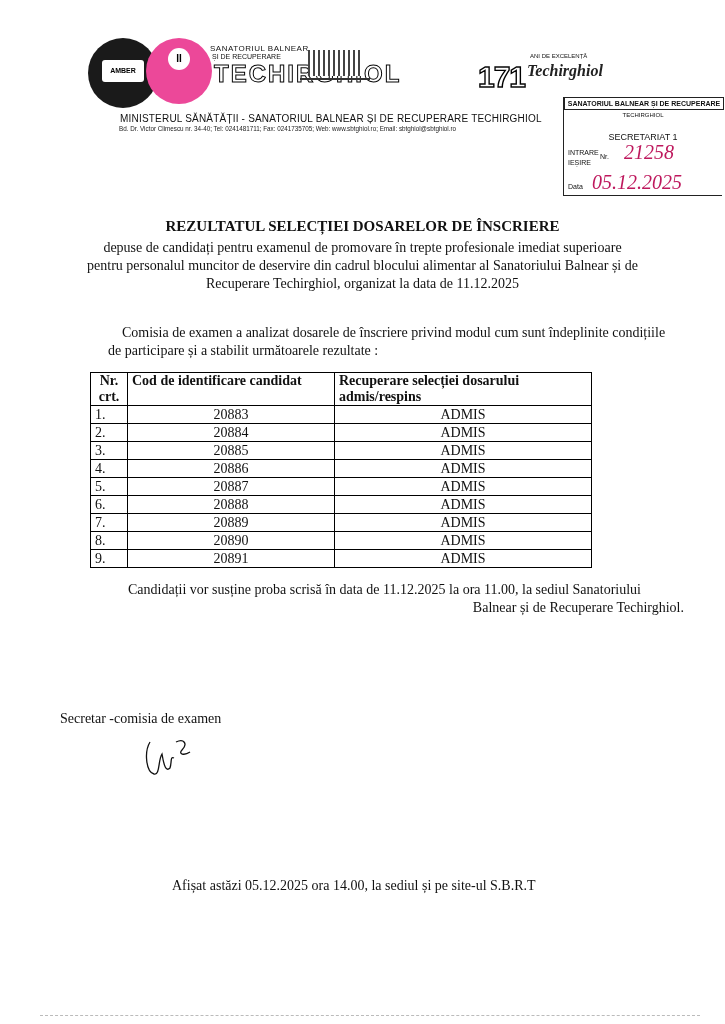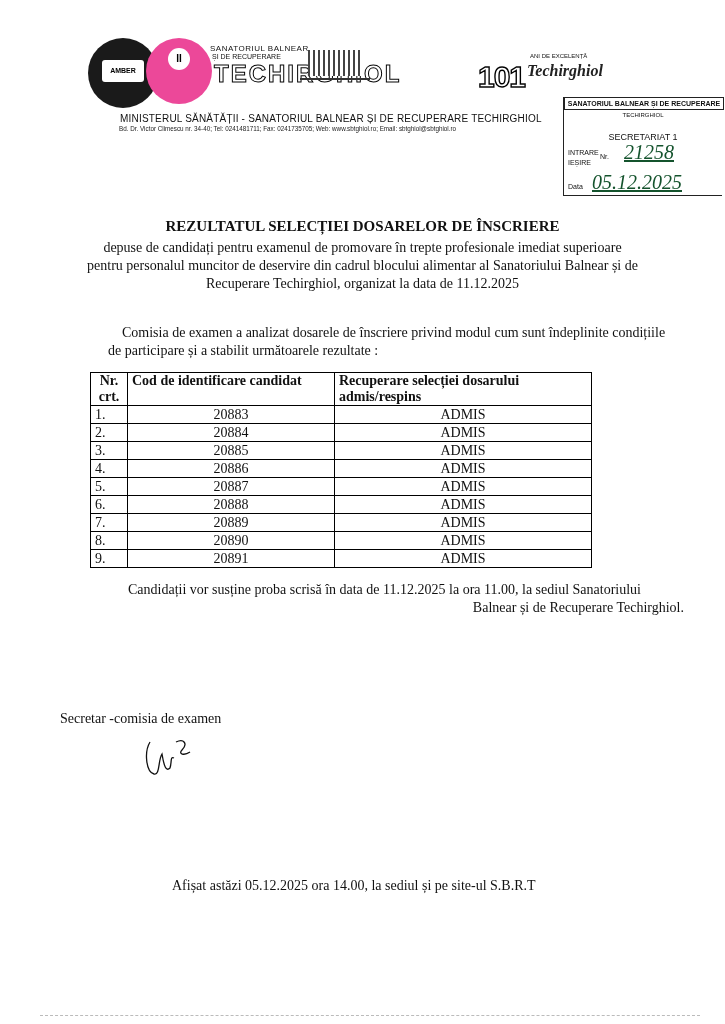--- a/index.html
+++ b/index.html
@@ -22,21 +22,21 @@
 
   .ministry { left:120px; top:113px; font:10px "Liberation Sans", sans-serif; letter-spacing:0.2px; }
   .address { left:119px; top:125px; font:6.3px "Liberation Sans", sans-serif; color:#222; }
 
   
   .stamp { left:563px; top:97px; width:158px; height:98px; border:1.5px solid #222; border-top:none; border-right:none; }
   .stamp .hdr { position:absolute; left:0; top:0; width:158px; text-align:center; font:bold 7px "Liberation Sans", sans-serif; border:1.5px solid #222; padding:2px 0; }
   .stamp .sub { position:absolute; left:0; top:15px; width:158px; text-align:center; font:6px "Liberation Sans", sans-serif; }
   .stamp .sec { position:absolute; left:0; top:35px; width:158px; text-align:center; font:9px "Liberation Sans", sans-serif; }
   .stamp .lbl { position:absolute; font:7px "Liberation Sans", sans-serif; }
-  .stamp .hand { position:absolute; font:italic 20px "Liberation Serif", serif; color:#14532d;text-decoration:underline; }
+  .stamp .hand { position:absolute; font:italic 20px "Liberation Serif", serif; color:#be185d; }
 
   
   .title { left:0; width:725px; top:218px; text-align:center; font:bold 15px "Liberation Serif", serif; }
   .sub-line { left:0; width:725px; text-align:center; font:14px "Liberation Serif", serif; }
 
   .para { left:122px; width:590px; font:14px "Liberation Serif", serif; line-height:18px; }
 
   table.results { position:absolute; left:90px; top:372px; border-collapse:collapse; font:14px "Liberation Serif", serif; }
   table.results td, table.results th { border:1px solid #000; padding:0 4px; height:17px; }
   table.results th { font-weight:bold; text-align:center; vertical-align:top; line-height:16px; }
@@ -58,21 +58,21 @@
   <div class="inner">AMBER</div>
 </div>
 <div class="abs logo-circle2">
   <div class="inner">II</div>
 </div>
 <div class="abs sanat-name">SANATORIUL BALNEAR</div>
 <div class="abs sanat-name2">ȘI DE RECUPERARE</div>
 <div class="abs sanat-big">TECHIRGHIOL</div>
 <div class="abs building"></div>
 
-<div class="abs badge125">101</div>
+<div class="abs badge125">171</div>
 <div class="abs badge-sub">ANI DE EXCELENȚĂ</div>
 <div class="abs badge-script">Techirghiol</div>
 
 <div class="abs ministry">MINISTERUL SĂNĂTĂȚII  -  SANATORIUL BALNEAR ȘI DE RECUPERARE TECHIRGHIOL</div>
 <div class="abs address">Bd. Dr. Victor Climescu nr. 34-40; Tel: 0241481711; Fax: 0241735705; Web: www.sbtghiol.ro; Email: sbtghiol@sbtghiol.ro</div>
 
 <div class="abs stamp">
   <div class="hdr">SANATORIUL BALNEAR ȘI DE RECUPERARE</div>
   <div class="sub">TECHIRGHIOL</div>
   <div class="sec">SECRETARIAT 1</div>

